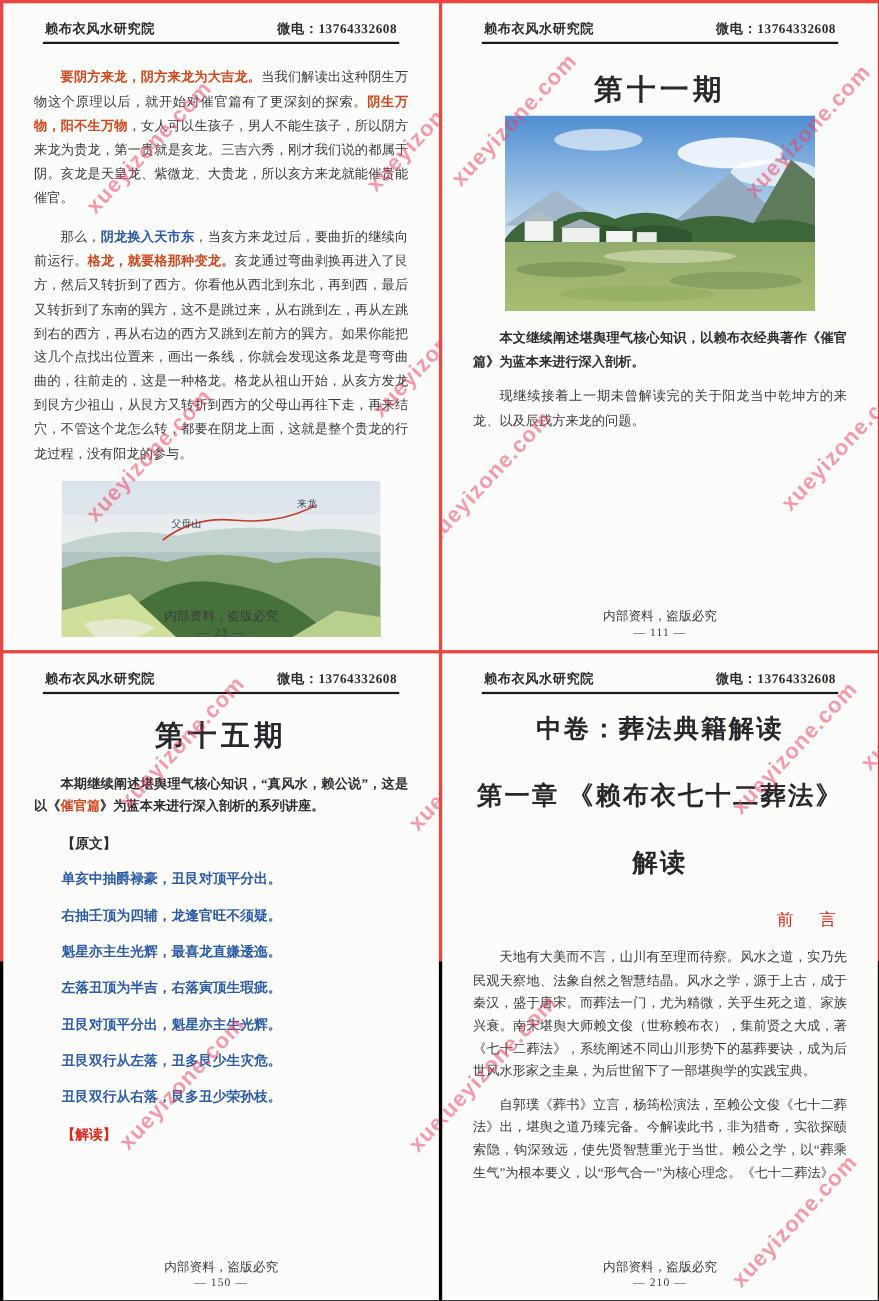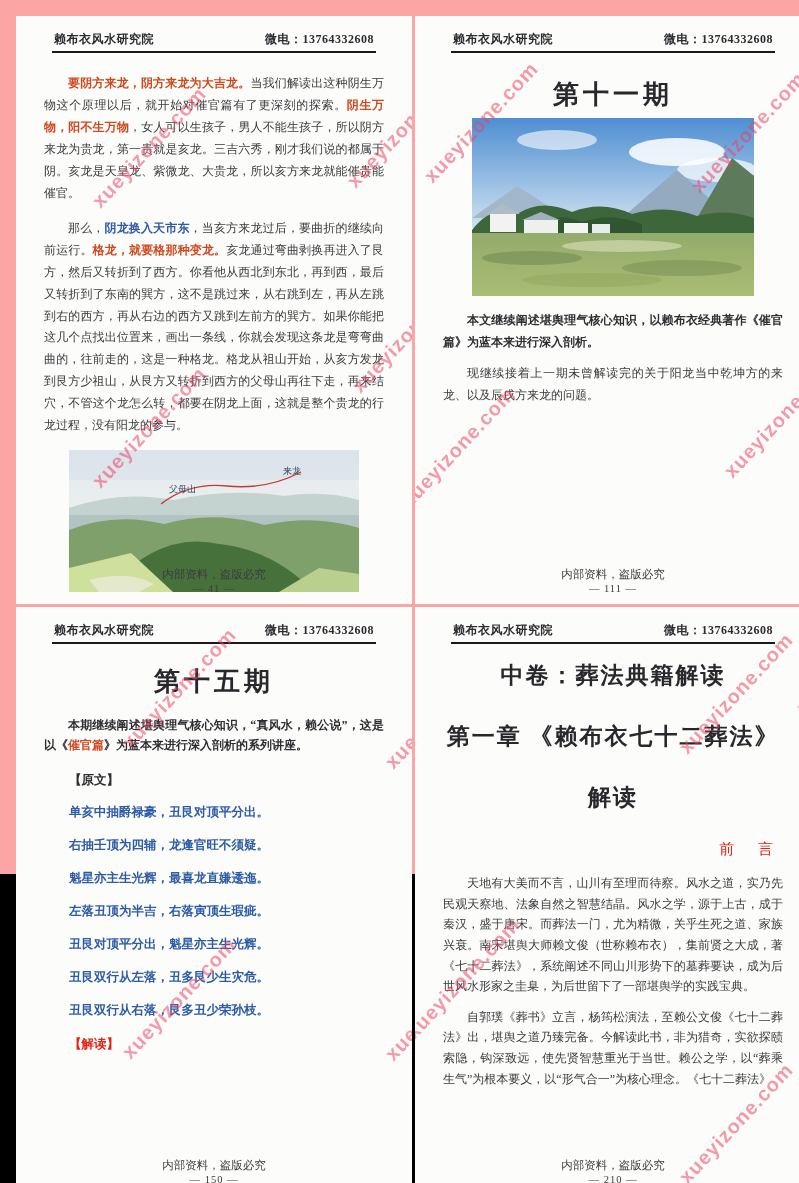--- a/index.html
+++ b/index.html
@@ -11,21 +11,21 @@
   }
   *{box-sizing:border-box;}
   html,body{margin:0;padding:0;}
   body{
     width:799px;height:1183px;background:#000;
     font-family:"Liberation Serif","DejaVu Serif",serif;color:var(--ink);
   }
   .canvas{
     width:799px;height:874px;display:grid;
     grid-template-columns:396px 396px;grid-template-rows:588px 588px;
-    gap:3px;padding:16px;background:#fca5a5;
+    gap:3px;padding:3px;background:#ef4444;
   }
   .page{
     position:relative;background:#fcfcfa;overflow:hidden;
   }
   .pg-header{
     display:flex;justify-content:space-between;align-items:flex-end;
     margin:15px 36px 0 36px;padding:0 2px 3px 2px;
     border-bottom:2.5px solid #191919;
     font-size:12px;font-weight:bold;color:#2c2c30;letter-spacing:.5px;
   }
@@ -103,21 +103,21 @@
           <path d="M210,142 L250,118 L290,124 L290,142 Z" fill="#b8cf8d"></path>
           <path d="M20,130 Q60,120 85,134 L70,142 L30,142 Z" fill="#e9ead8" opacity="0.8"></path>
           <path d="M92,54 Q120,32 158,36 Q198,40 232,22" stroke="#c43b2e" stroke-width="1.4" fill="none"></path>
           <text x="100" y="42" font-size="9" fill="#34425c">父母山</text>
           <text x="214" y="24" font-size="9" fill="#34425c">来龙</text>
         </svg>
       </div>
     </div>
     <div class="pg-footer">
       <div>内部资料，盗版必究</div>
-      <div class="num">— 41 —</div>
+      <div class="num">— 23 —</div>
     </div>
     <span class="wm" style="left:55px;top:120px">xueyizone.com</span>
     <span class="wm" style="left:310px;top:100px">xueyizone.com</span>
     <span class="wm" style="left:55px;top:400px">xueyizone.com</span>
     <span class="wm" style="left:315px;top:305px">xueyizone.com</span>
   </section>
 
   <section class="page">
     <div class="pg-header">
       <span>赖布衣风水研究院</span>

